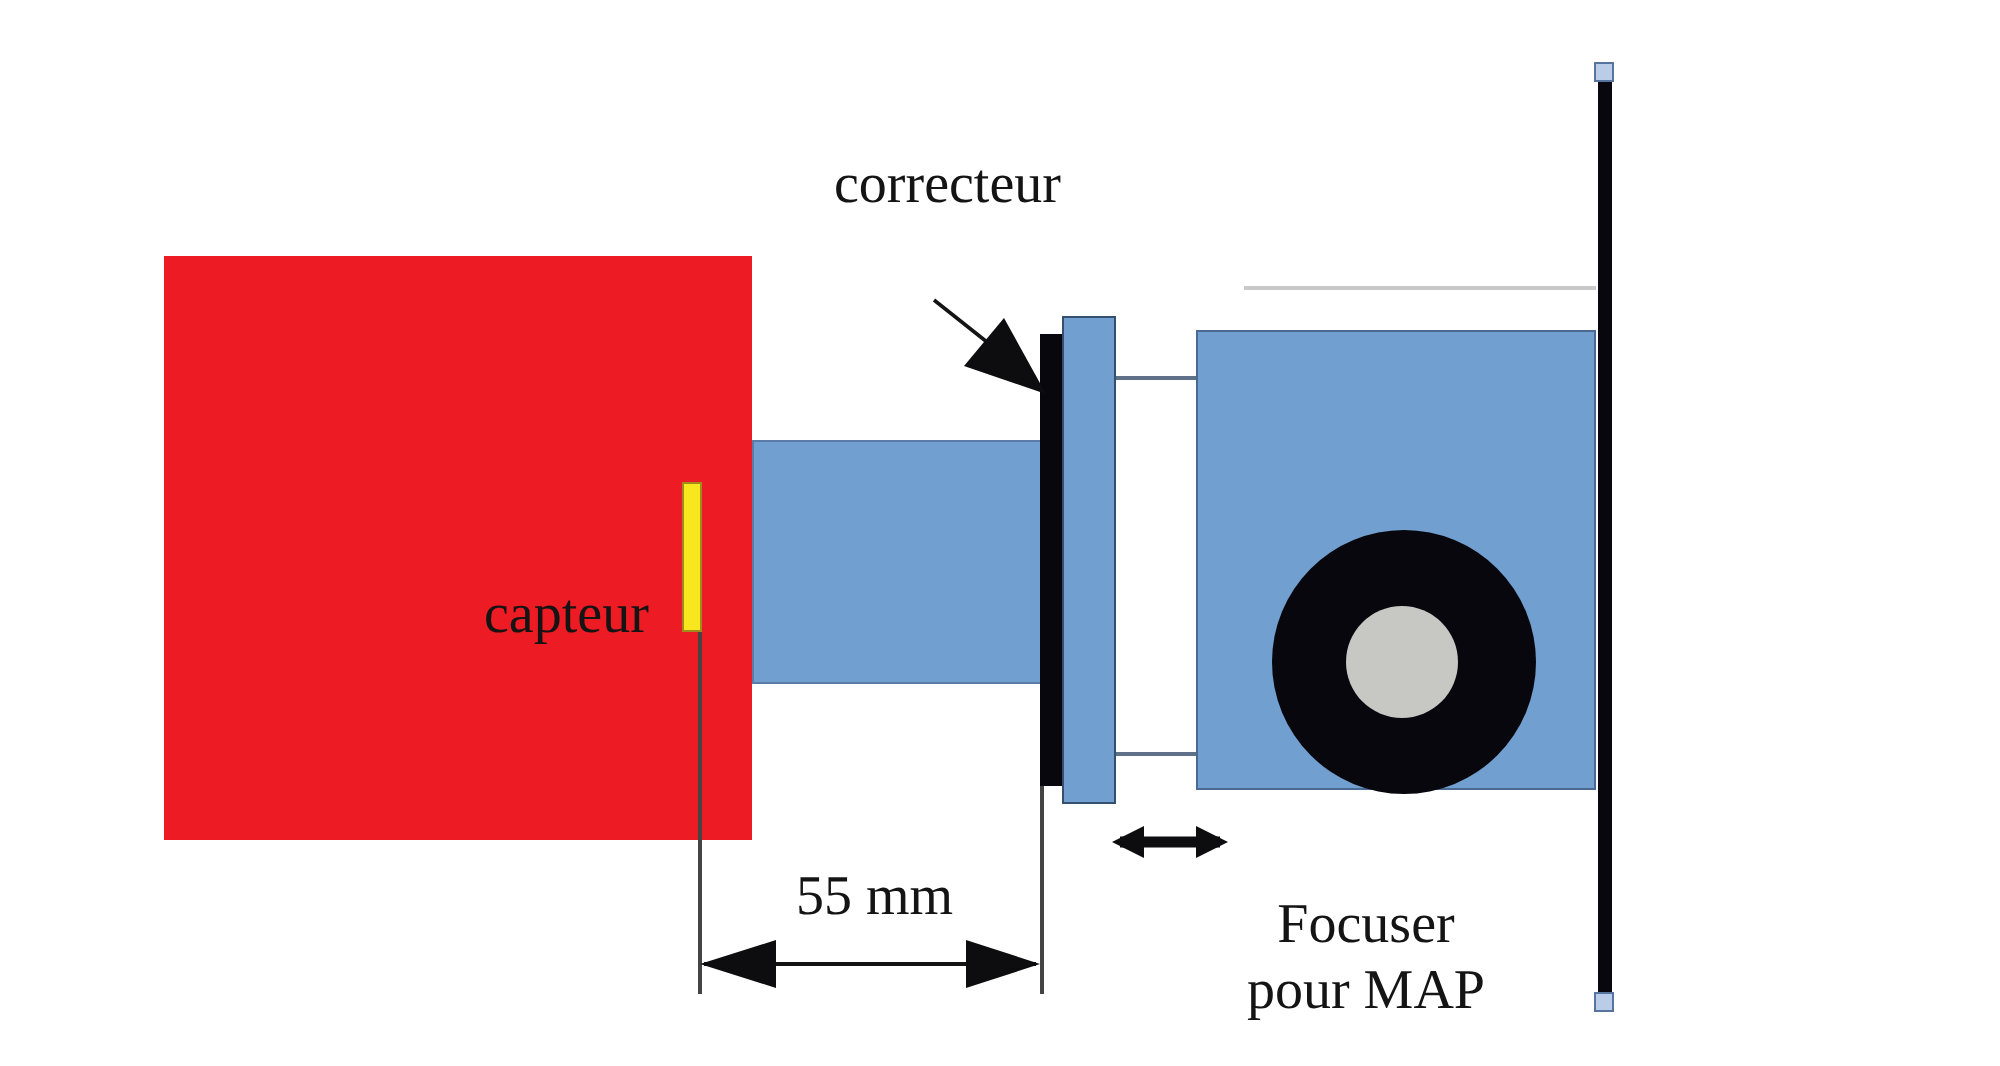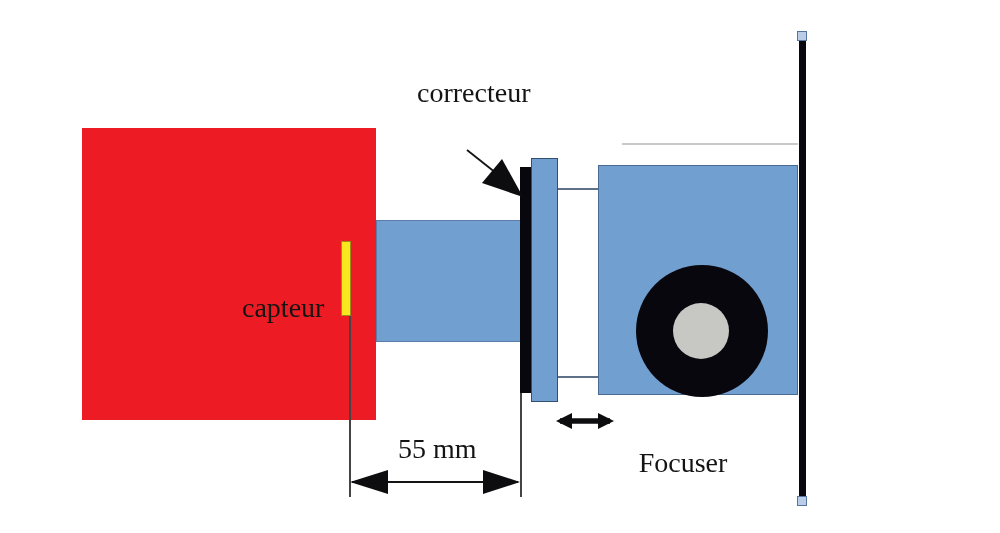--- a/index.html
+++ b/index.html
@@ -144,15 +144,16 @@
   </svg>
   <div class="label dim-label">55 mm</div>
 
   <svg class="focus-arrow" viewBox="554 410 64 24">
     <line x1="560" y1="421" x2="610" y2="421" stroke="#0d0d10" stroke-width="5.5"></line>
     <polygon points="556,421 572,413 572,429" fill="#0d0d10"></polygon>
     <polygon points="614,421 598,413 598,429" fill="#0d0d10"></polygon>
   </svg>
   <div class="label focuser-label">
     <div>Focuser</div>
+    <div>pour MAP</div>
   </div>
 
 </div>
 
 </body></html>

